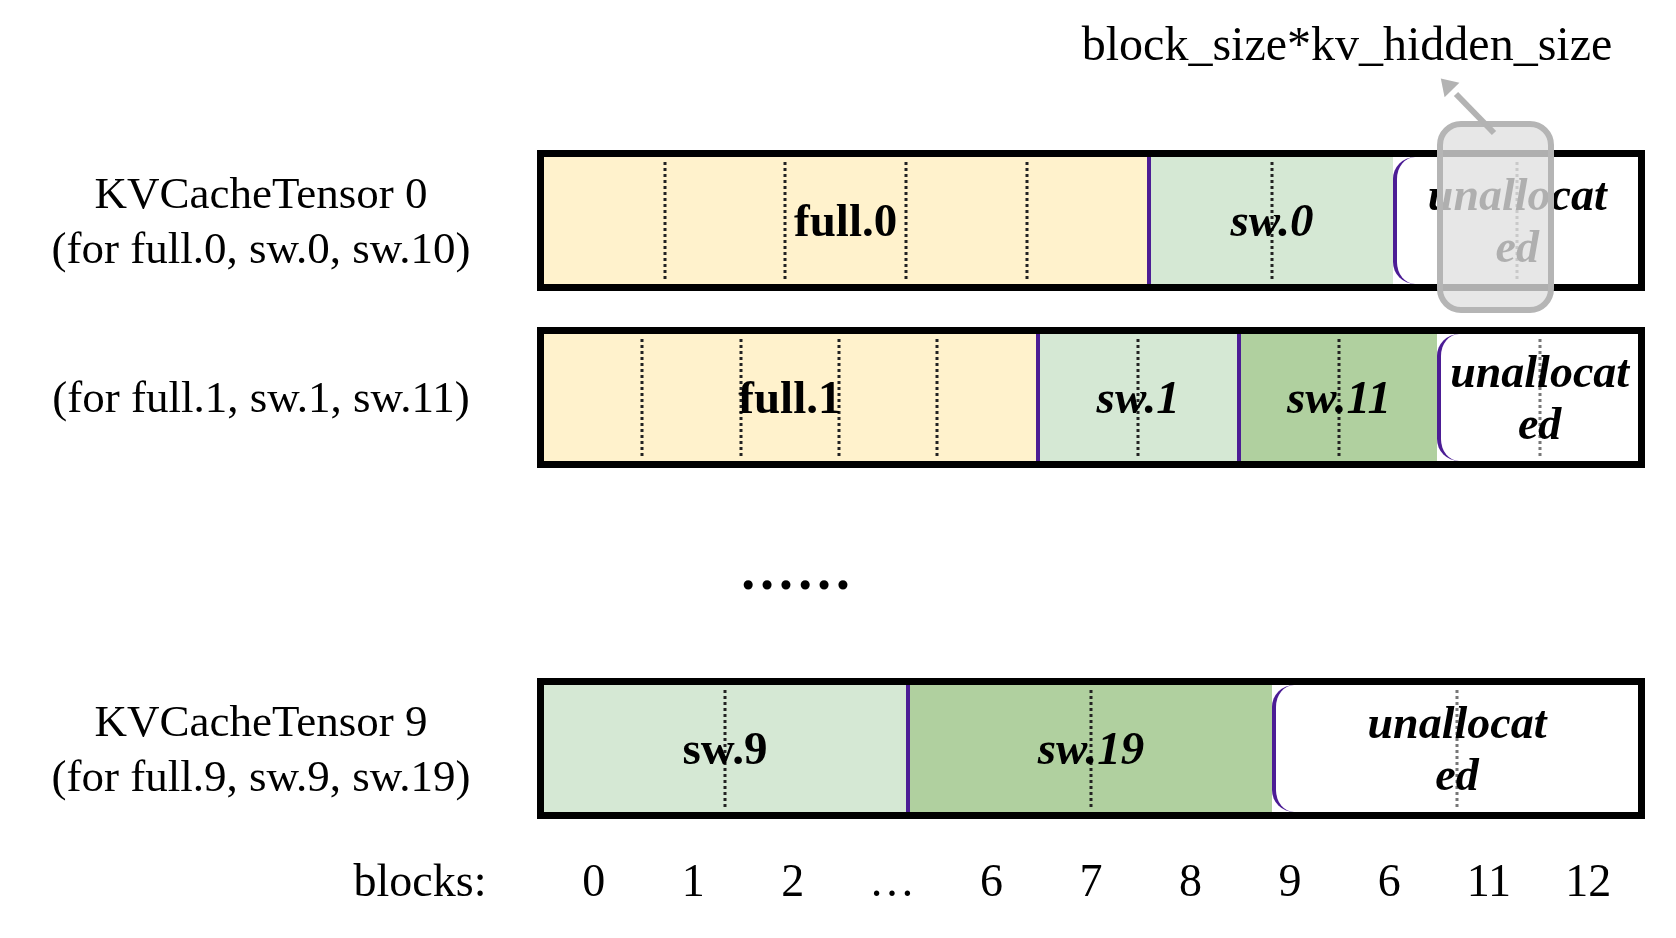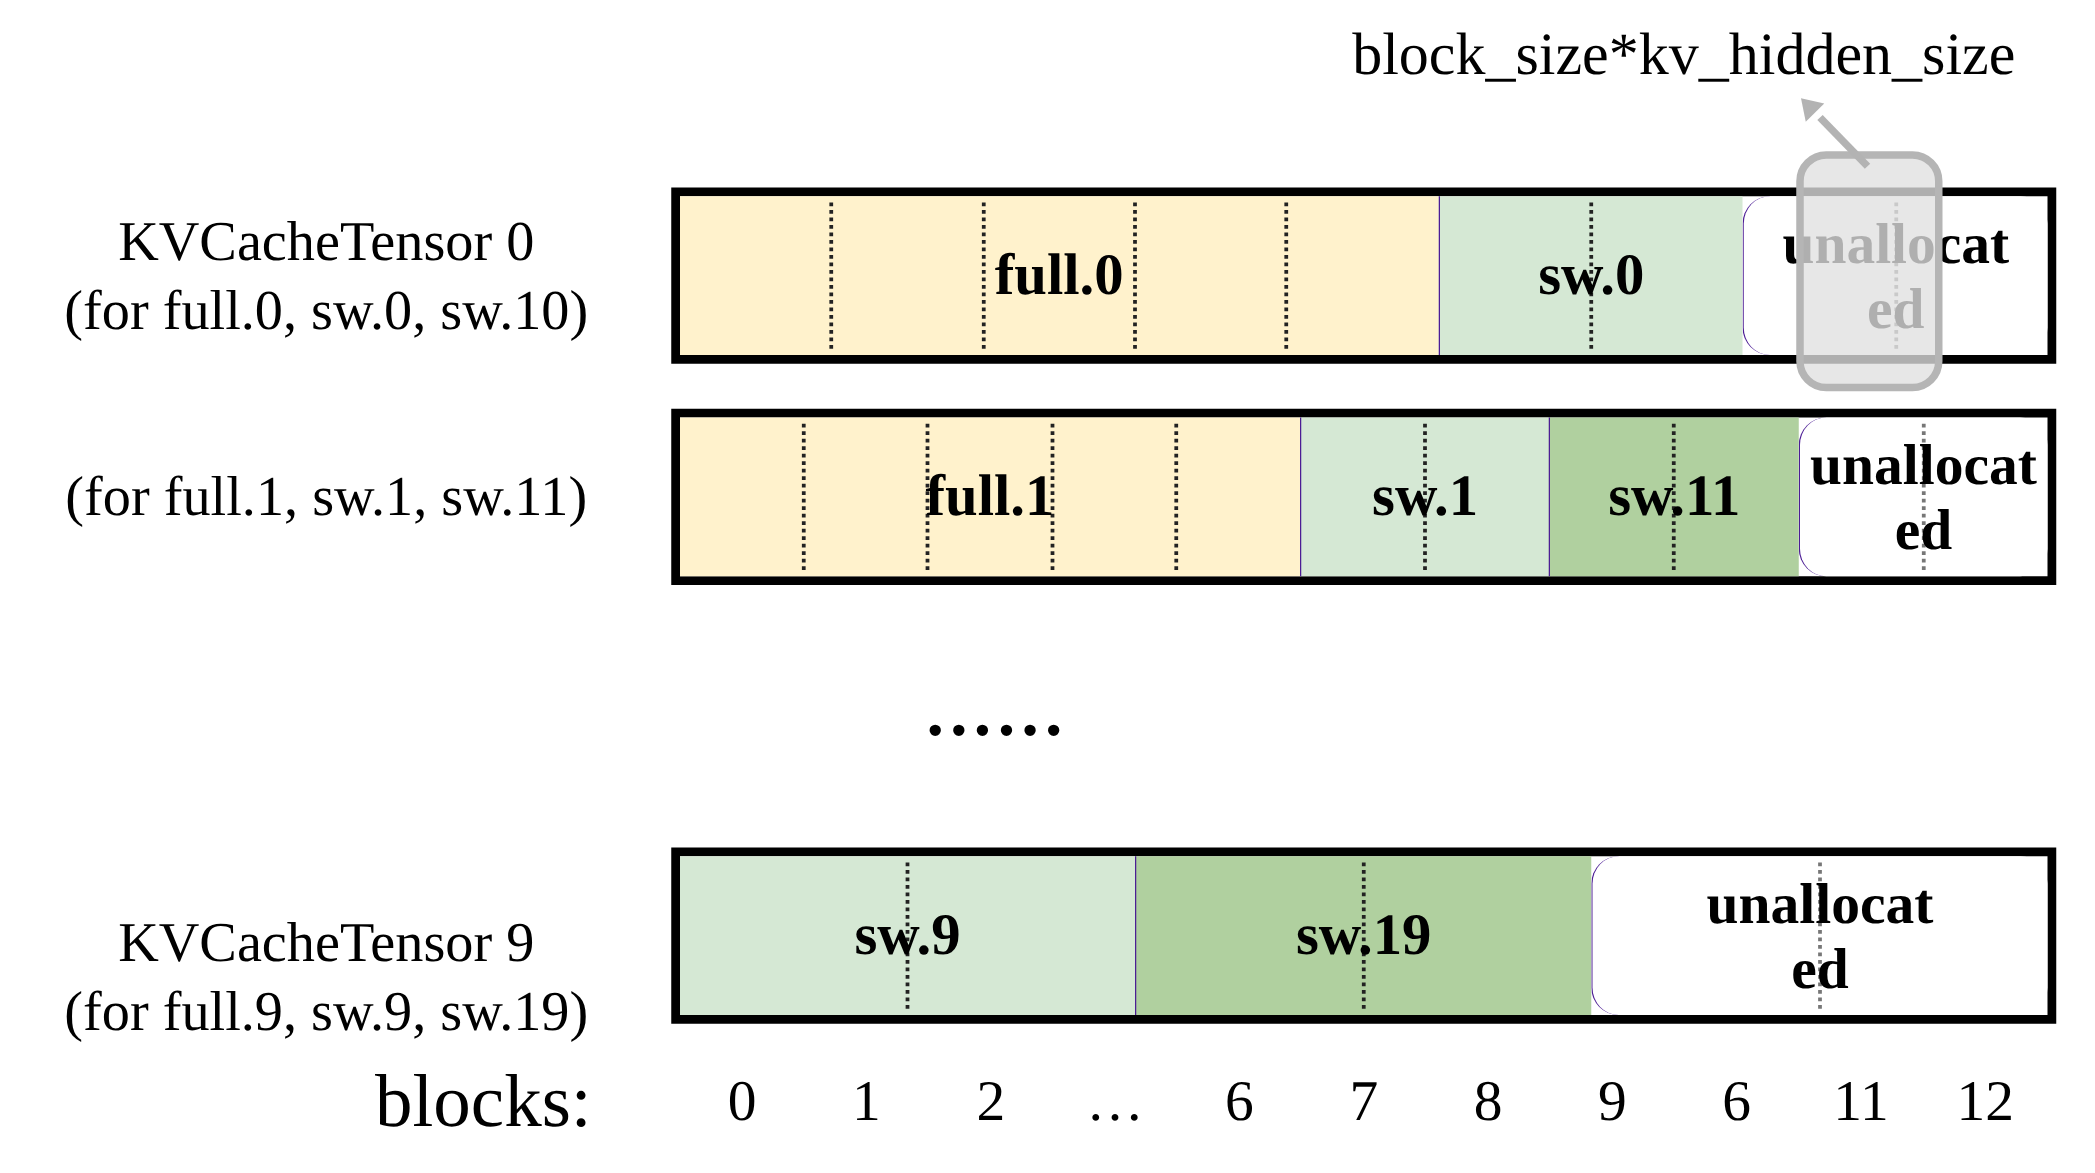--- a/index.html
+++ b/index.html
@@ -13,21 +13,21 @@
     display:flex;flex-direction:column;justify-content:center;align-items:center;
     font-size:45px;line-height:1.22;text-align:center;white-space:nowrap;
   }
   
   .bar{
     position:absolute;left:537px;width:1108px;height:141px;
     box-sizing:border-box;border:7px solid #000;background:#fff;
     display:flex;
   }
   .seg{position:relative;height:100%;box-sizing:border-box;}
-  .seg + .seg{border-left:1px solid #4c1d95;}
+  .seg + .seg{border-left:4px solid #4c1d95;font-style:italic;}
   .seg-full{flex:5 5 0;background:var(--c-full);}
   .seg-sw-early{flex:2 2 0;background:var(--c-sw-early);}
   .seg-sw-late{flex:2 2 0;background:var(--c-sw-late);}
   .seg-unalloc{flex:2 2 0;background:var(--c-unalloc);border-radius:22px;}
   .seg-label{
     position:absolute;inset:0;display:flex;align-items:center;justify-content:center;
     font-weight:bold;font-size:47px;text-align:center;line-height:1.12;z-index:2;
   }
   .seg-unalloc .seg-label{font-size:46px;}
   .unalloc-inner{width:182px;word-break:break-all;overflow-wrap:anywhere;}
@@ -48,21 +48,21 @@
     background:var(--c-hl-fill);z-index:5;
   }
   
   .rows-ellipsis{
     position:absolute;left:706px;top:538px;width:180px;text-align:center;
     font-size:56px;font-weight:bold;letter-spacing:1px;
   }
   
   .axis-label{
     position:absolute;left:300px;top:852px;width:240px;height:58px;
-    text-align:left;font-size:60px;line-height:58px;
+    text-align:center;font-size:46px;line-height:58px;
   }
   .tick{
     position:absolute;top:852px;height:58px;width:120px;margin-left:-60px;
     text-align:center;font-size:46px;line-height:58px;
   }
 </style>
 </head>
 <body>
 
 <div class="canvas" style="--c-full: #FFF2CC; --c-sw-early: #D5E8D4; --c-sw-late: #B0D09F; --c-unalloc: #FFFFFF; --c-hl-fill: rgba(224,224,224,0.78); --c-hl-border: #B5B5B5;">
@@ -124,21 +124,21 @@
       <div class="seg seg-unalloc">
         <div class="dotline" style="left:50%"></div>
         <div class="seg-label">
           <span class="unalloc-inner">unallocated</span>
         </div>
       </div>
     </div>
   </div>
 
   <div>
-    <div class="row-label" style="top: 711px;">
+    <div class="row-label" style="top: 678px;">
       <div>KVCacheTensor 9</div>
       <div>(for full.9, sw.9, sw.19)</div>
     </div>
     <div class="bar" style="top: 678px;">
       <div class="seg seg-sw-early">
         <div class="dotline" style="left:50%"></div>
         <div class="seg-label">sw.9</div>
       </div>
       <div class="seg seg-sw-late">
         <div class="dotline" style="left:50%"></div>

